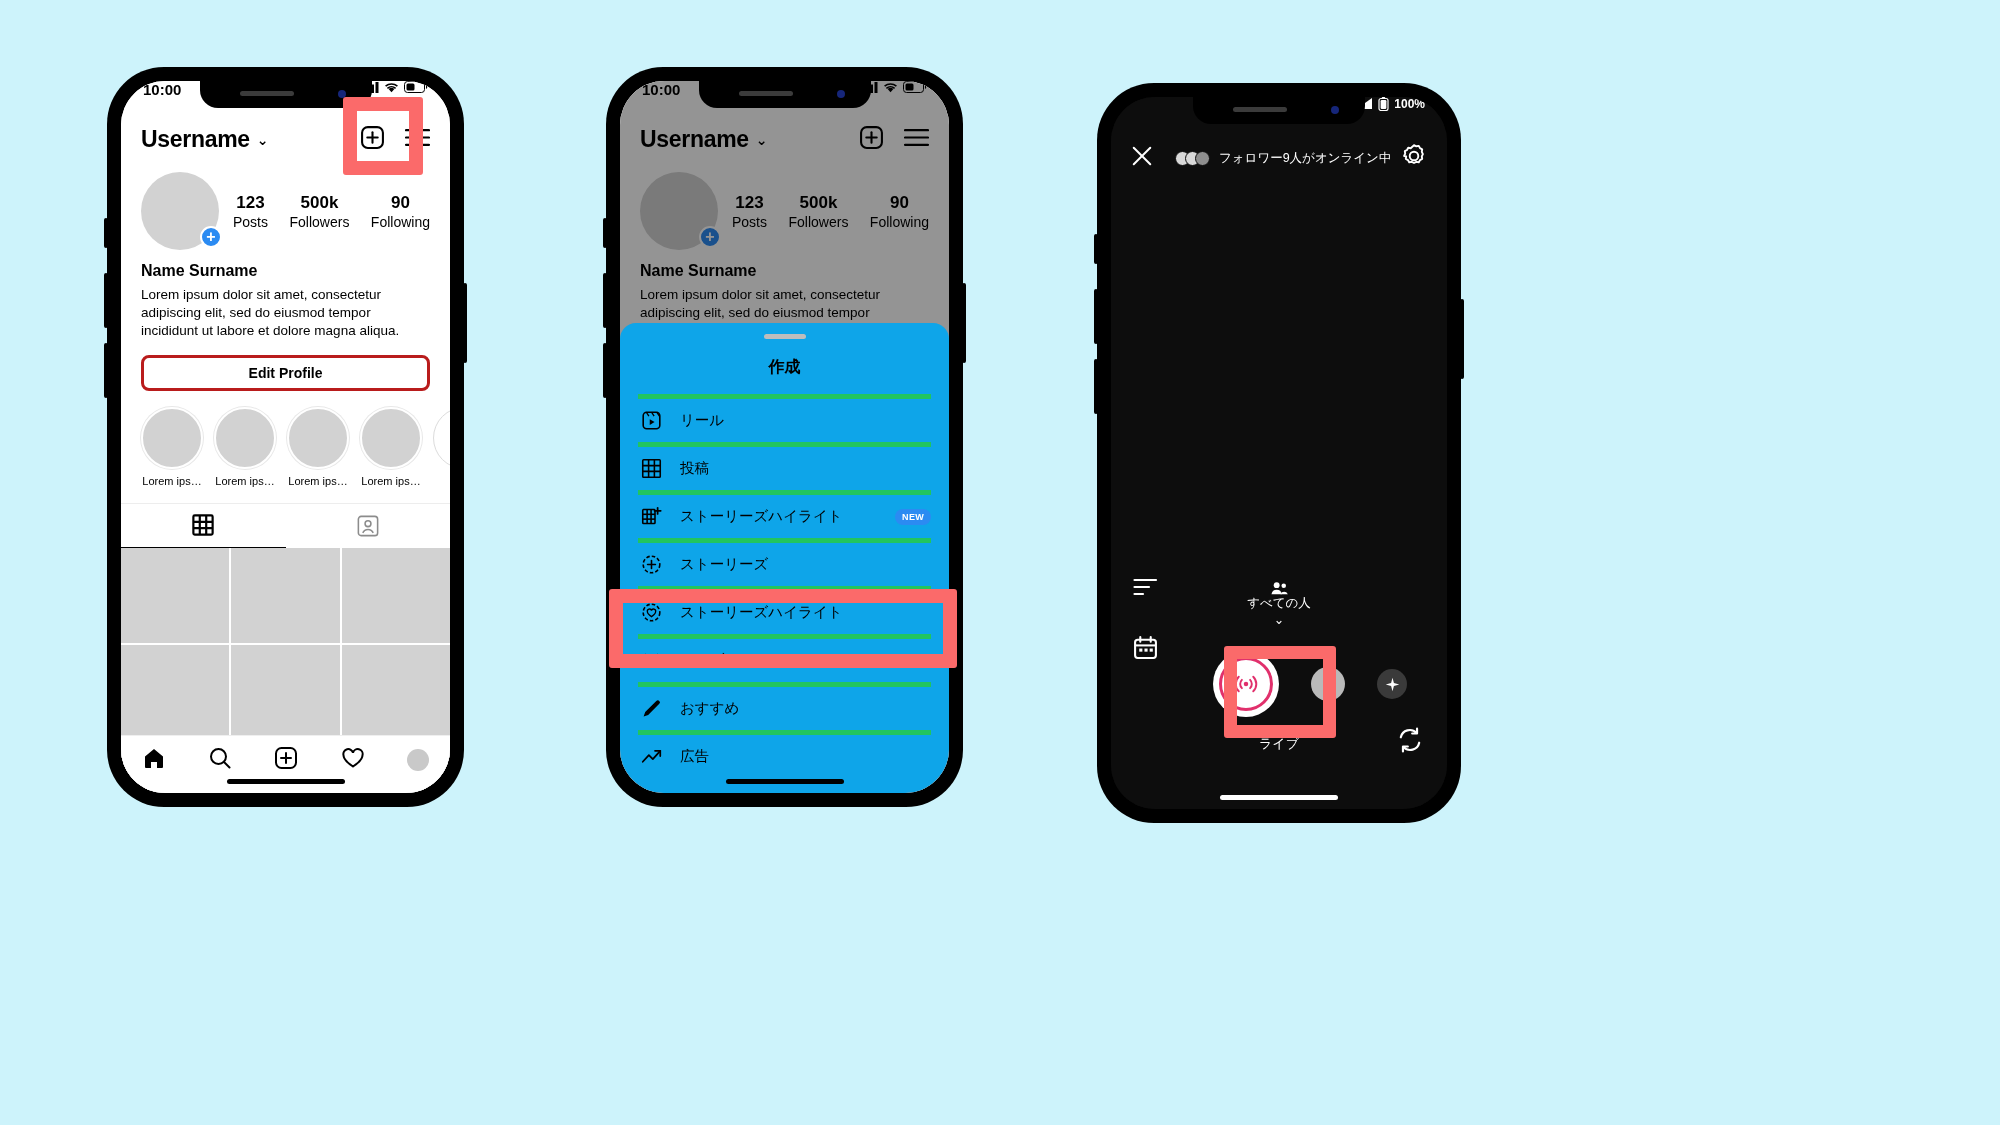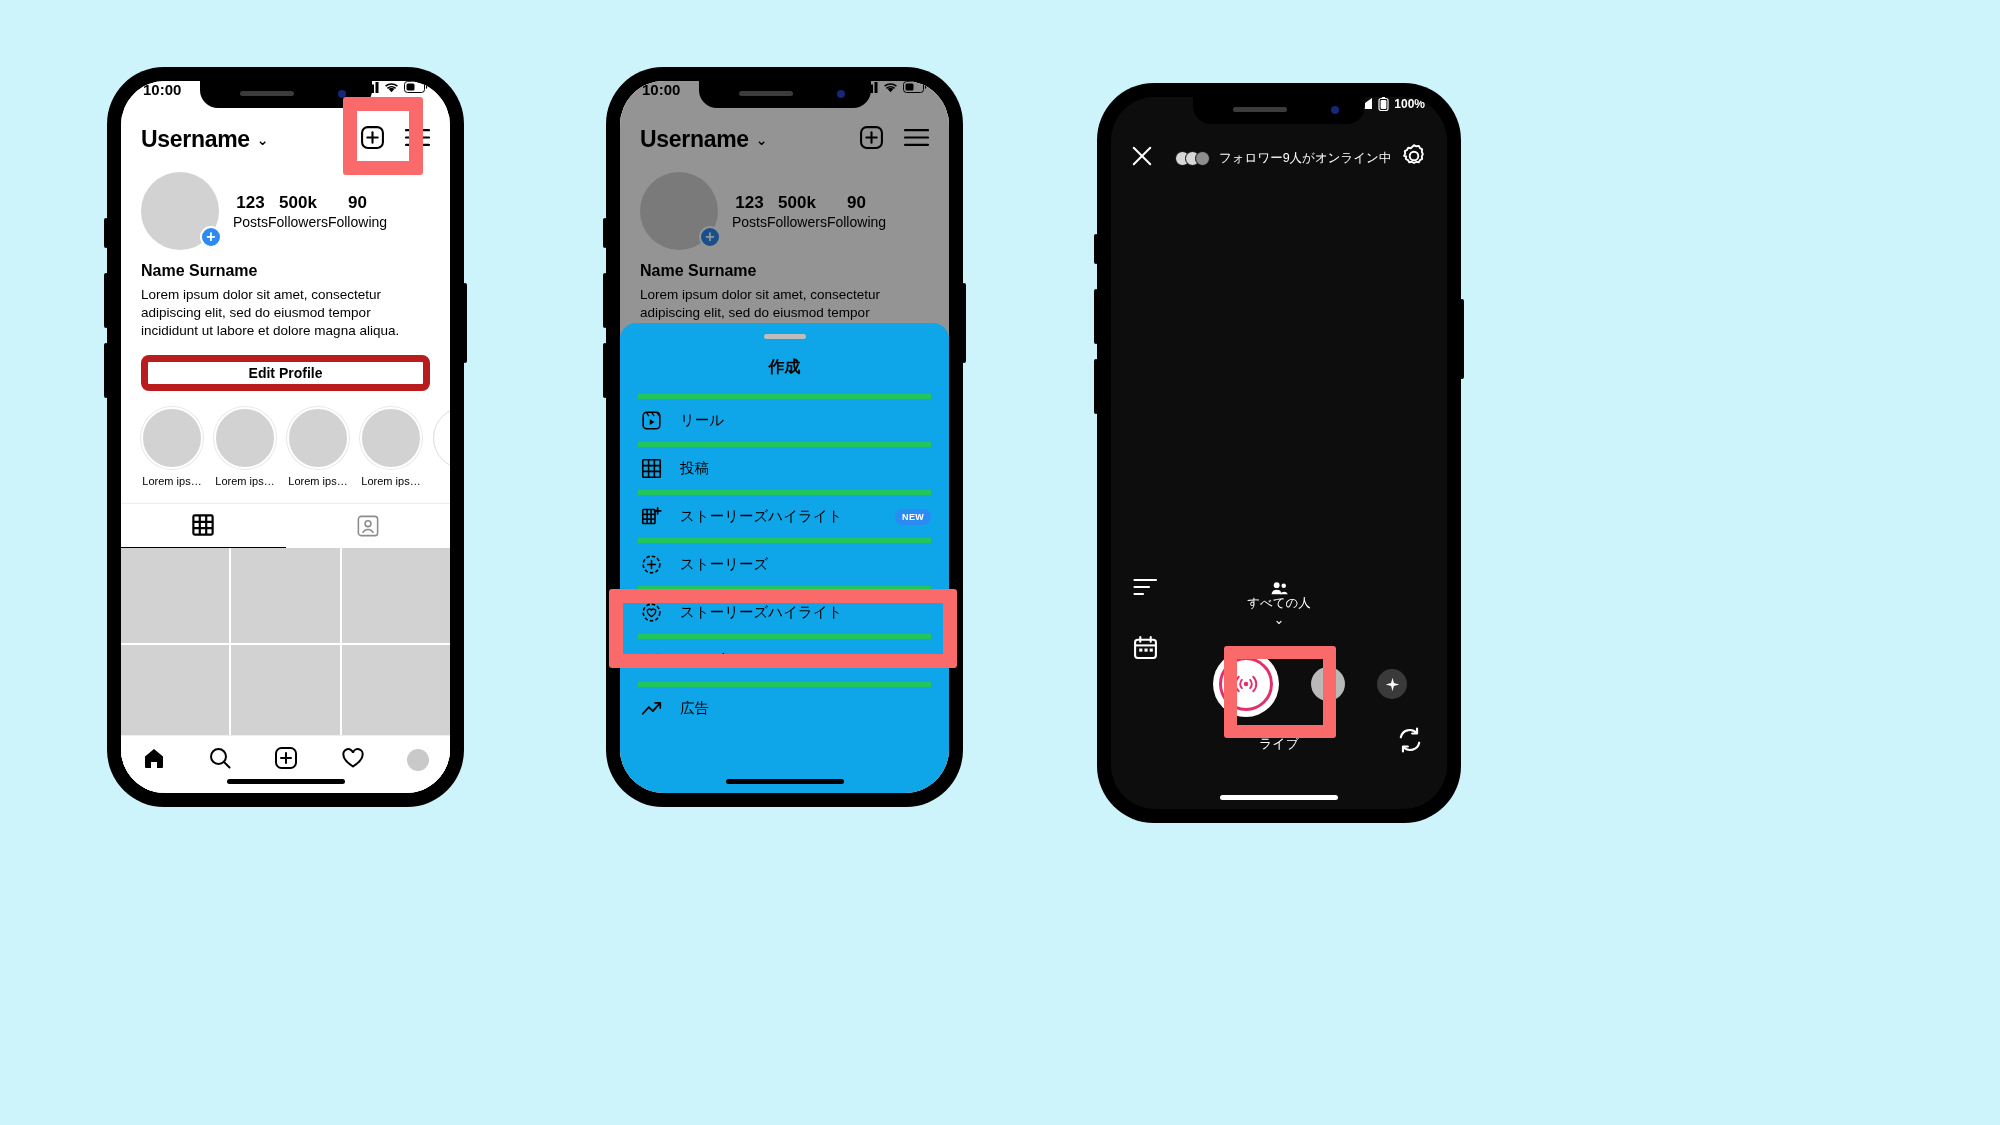--- a/index.html
+++ b/index.html
@@ -92,32 +92,32 @@
   .avatar-wrap { position: relative; width: 78px; height: 78px; flex: 0 0 auto; }
   .avatar { width: 78px; height: 78px; border-radius: 50%; background: #d2d2d2; }
   .avatar-plus {
     position: absolute; right: -3px; bottom: 2px;
     width: 22px; height: 22px; border-radius: 50%;
     background: #2b8bf2; color: #fff;
     display: flex; align-items: center; justify-content: center;
     font-size: 16px; line-height: 1; font-weight: bold;
     border: 2px solid #fff;
   }
-  .stats { display: flex; flex: 1; justify-content: flex-start; padding-left: 14px; }
+  .stats { display: flex; flex: 1; justify-content: space-between; padding-left: 14px; }
   .stat { text-align: center; }
   .stat .n { font-size: 17px; font-weight: bold; }
   .stat .l { font-size: 14px; margin-top: 1px; }
 
   .fullname { font-size: 16px; font-weight: bold; padding: 12px 20px 0 20px; }
   .bio { font-size: 13.5px; line-height: 1.35; padding: 6px 20px 0 20px; }
 
   .edit-btn {
     margin: 14px 20px 0 20px;
     height: 36px;
-    border: 7px solid #b91c1c;
+    border: 3px solid #b91c1c;
     border-radius: 8px;
     display: flex; align-items: center; justify-content: center;
     font-size: 14px; font-weight: 600;
   }
 
   .highlights {
     display: flex; gap: 11px;
     padding: 16px 15px 0 20px;
     overflow: hidden;
   }
@@ -598,20 +598,28 @@
                 <circle cx="12" cy="12" r="2.1" fill="#000"></circle>
                 <path d="M8.2 8.2 a5.4 5.4 0 0 0 0 7.6" stroke="#000" stroke-width="1.7" fill="none" stroke-linecap="round"></path>
                 <path d="M15.8 8.2 a5.4 5.4 0 0 1 0 7.6" stroke="#000" stroke-width="1.7" fill="none" stroke-linecap="round"></path>
                 <path d="M5.3 5.3 a9.4 9.4 0 0 0 0 13.4" stroke="#000" stroke-width="1.7" fill="none" stroke-linecap="round"></path>
                 <path d="M18.7 5.3 a9.4 9.4 0 0 1 0 13.4" stroke="#000" stroke-width="1.7" fill="none" stroke-linecap="round"></path>
               </svg>
           </span>
           <span class="ml">ライブ</span>
         </div>
 
+        <div class="mrow">
+          <span class="mi">
+            <svg width="21" height="21" viewBox="0 0 24 24">
+                <path d="M3 21 L4.8 16 L17.5 3.3 a2.4 2.4 0 0 1 3.4 3.4 L8.2 19.4 Z" fill="#000"></path>
+              </svg>
+          </span>
+          <span class="ml">おすすめ</span>
+        </div>
 
         <div class="mrow">
           <span class="mi">
             <svg width="21" height="21" viewBox="0 0 24 24">
                 <polyline points="2,18 9,10.5 13.5,15 22,5.5" stroke="#000" stroke-width="2" fill="none" stroke-linecap="round" stroke-linejoin="round"></polyline>
                 <polyline points="16,5.5 22,5.5 22,11.5" stroke="#000" stroke-width="2" fill="none" stroke-linecap="round" stroke-linejoin="round"></polyline>
               </svg>
           </span>
           <span class="ml">広告</span>
         </div>

